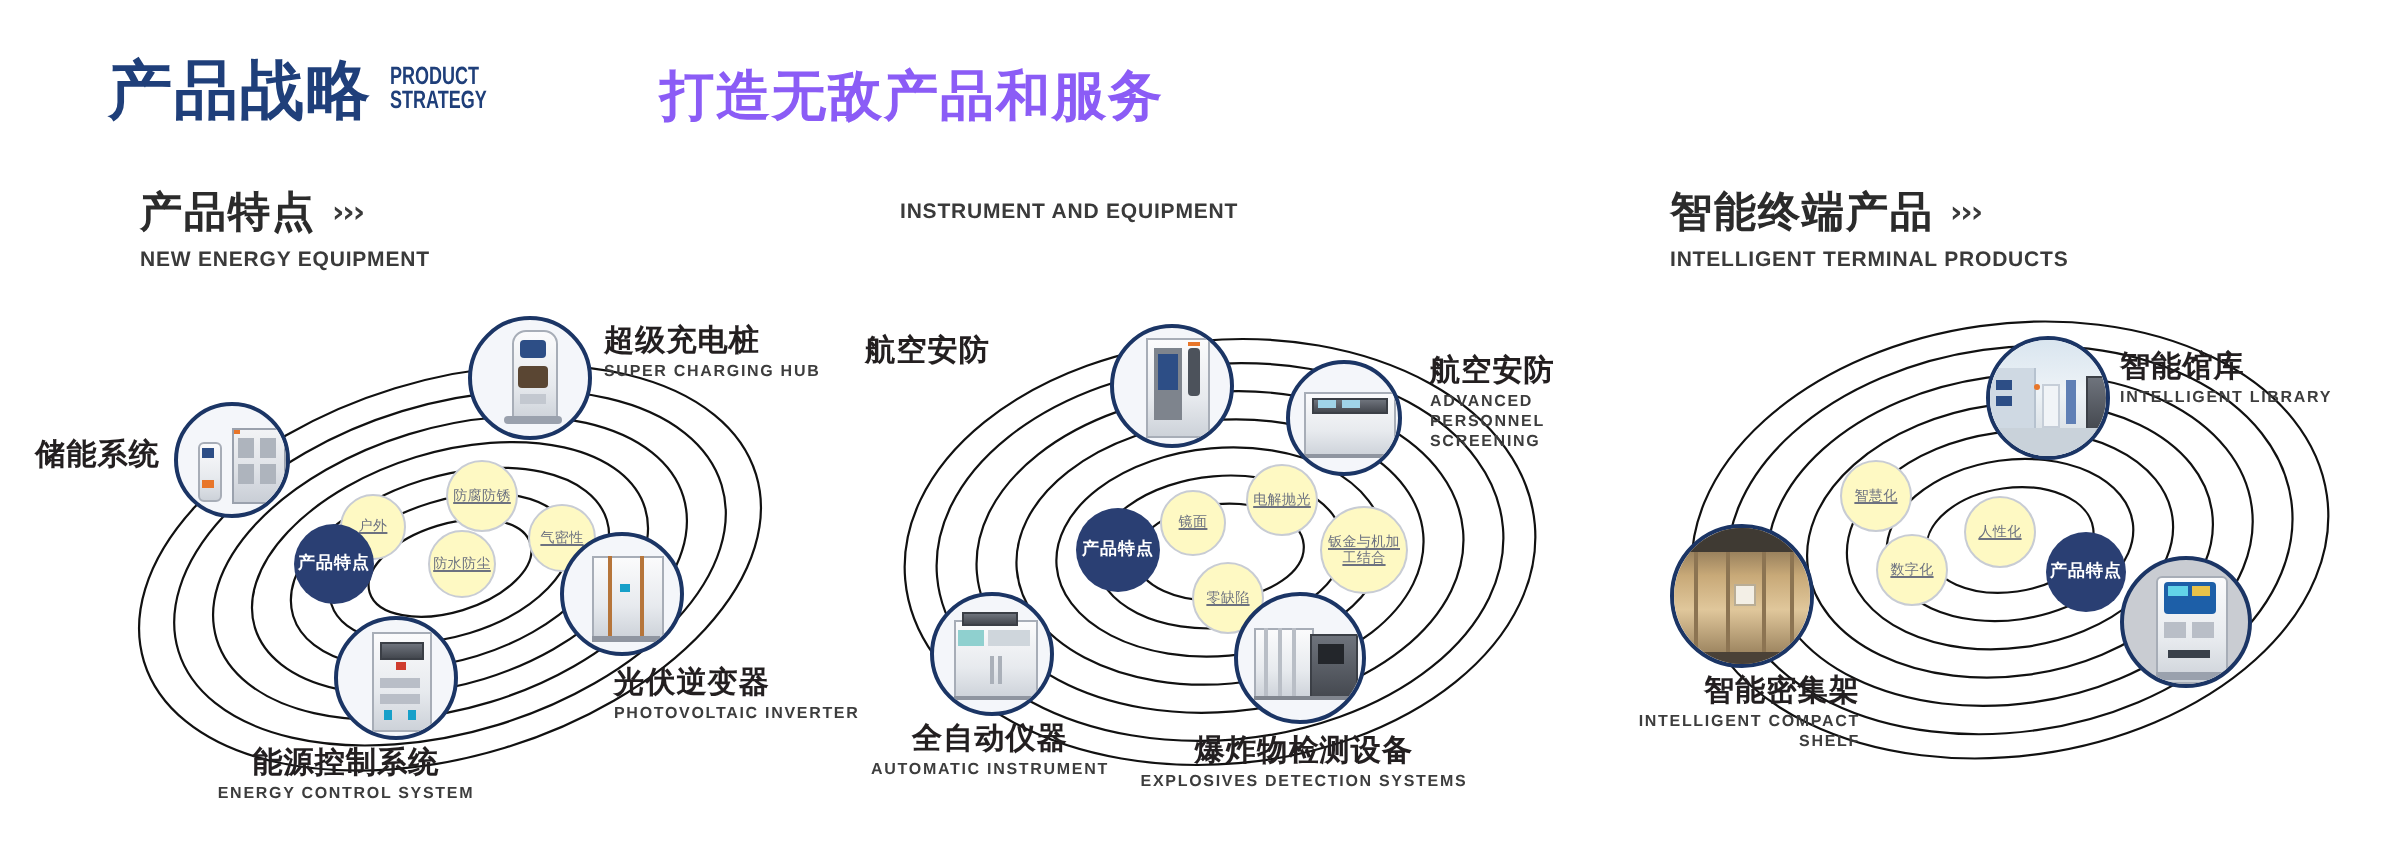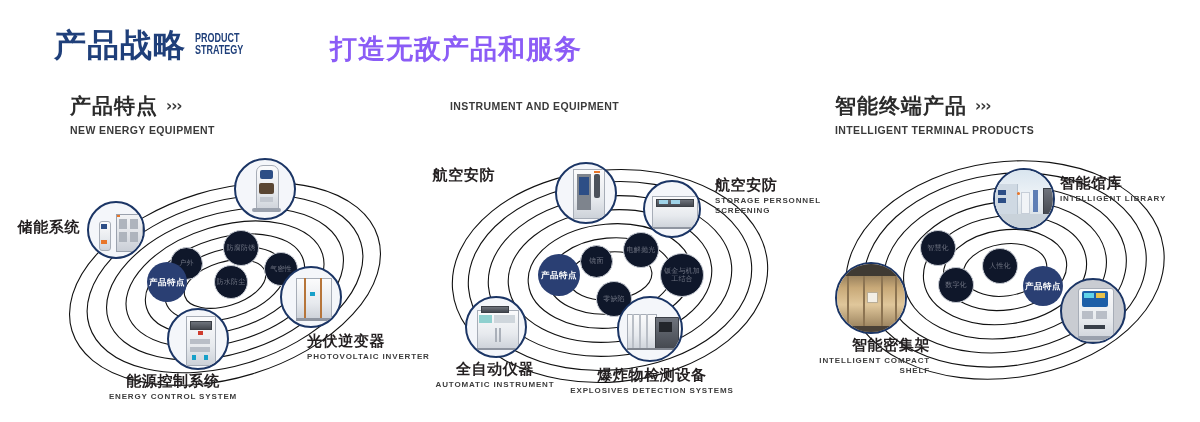--- a/index.html
+++ b/index.html
@@ -49,26 +49,27 @@
   .node{
     position:absolute;border-radius:50%;
     border:2.4px solid #1b3565;background:#f4f6fa;
     box-sizing:border-box;overflow:hidden;
     display:flex;align-items:center;justify-content:center;
   }
   .node .ph{width:100%;height:100%;position:relative;}
 
   .bubble{
     position:absolute;border-radius:50%;
-    border:1px solid #c8ccd4;background:#0f172a;
+    border:1px solid #c8ccd4;background:#fef9c3;
     box-sizing:border-box;
     display:flex;align-items:center;justify-content:center;
     text-align:center;color:#6d7280;
     font-size:7px;line-height:8.4px;letter-spacing:.2px;
     font-family:"DejaVu Sans","Liberation Sans",sans-serif;
+    text-decoration:underline;
   }
   .badge{
     position:absolute;border-radius:50%;
     background:#2a3f73;color:#ffffff;box-sizing:border-box;
     display:flex;align-items:center;justify-content:center;text-align:center;
     font-size:8.5px;line-height:10px;font-weight:bold;letter-spacing:.5px;
     font-family:"DejaVu Sans","Liberation Sans",sans-serif;
   }
 
   .lbl{position:absolute;white-space:nowrap;}
@@ -162,20 +163,24 @@
 
     <div class="node" style="left:194px;top:8px;width:62px;height:62px;">
       <div class="ph">
         <div class="dev cab2" style="left:20px;top:5px;width:21px;height:44px;border-radius:7px 7px 2px 2px;"></div>
         <div class="dev scr" style="left:24px;top:10px;width:13px;height:9px;border-radius:2px;"></div>
         <div class="dev" style="left:23px;top:23px;width:15px;height:11px;background:#5a4633;border-radius:2px;"></div>
         <div class="dev" style="left:24px;top:37px;width:13px;height:5px;background:#c3c8d0;"></div>
         <div class="dev" style="left:16px;top:48px;width:29px;height:4px;background:#9aa1ad;border-radius:2px;"></div>
       </div>
     </div>
+    <div class="lbl" style="left:262px;top:11px;">
+      <div class="cn">超级充电桩</div>
+      <div class="en">SUPER CHARGING HUB</div>
+    </div>
 
     <div class="node" style="left:240px;top:116px;width:62px;height:62px;">
       <div class="ph">
         <div class="dev cab2" style="left:14px;top:10px;width:34px;height:40px;"></div>
         <div class="dev" style="left:22px;top:10px;width:2px;height:40px;background:#b6753a;"></div>
         <div class="dev" style="left:38px;top:10px;width:2px;height:40px;background:#b6753a;"></div>
         <div class="dev scr2" style="left:28px;top:24px;width:5px;height:4px;"></div>
         <div class="dev" style="left:14px;top:50px;width:34px;height:3px;background:#8f95a0;"></div>
       </div>
     </div>
@@ -238,21 +243,21 @@
       <div class="ph">
         <div class="dev cab2" style="left:7px;top:14px;width:44px;height:31px;"></div>
         <div class="dev drk" style="left:11px;top:17px;width:36px;height:6px;"></div>
         <div class="dev" style="left:14px;top:18px;width:9px;height:4px;background:#9fd3e8;"></div>
         <div class="dev" style="left:26px;top:18px;width:9px;height:4px;background:#9fd3e8;"></div>
         <div class="dev" style="left:7px;top:45px;width:44px;height:2px;background:#8f95a0;"></div>
       </div>
     </div>
     <div class="lbl" style="left:290px;top:26px;">
       <div class="cn">航空安防</div>
-      <div class="en" style="width:110px;white-space:normal;">STORAGE PERSONNEL SCREENING</div>
+      <div class="en" style="width:110px;white-space:normal;">ADVANCED PERSONNEL SCREENING</div>
     </div>
 
     <div class="node" style="left:40px;top:146px;width:62px;height:62px;">
       <div class="ph">
         <div class="dev cab2" style="left:10px;top:12px;width:40px;height:38px;"></div>
         <div class="dev drk" style="left:14px;top:8px;width:26px;height:5px;"></div>
         <div class="dev" style="left:12px;top:17px;width:13px;height:8px;background:#8fd0cf;"></div>
         <div class="dev" style="left:27px;top:17px;width:21px;height:8px;background:#cfd6dc;"></div>
         <div class="dev" style="left:28px;top:30px;width:1.5px;height:14px;background:#aab0b9;"></div>
         <div class="dev" style="left:32px;top:30px;width:1.5px;height:14px;background:#aab0b9;"></div>

